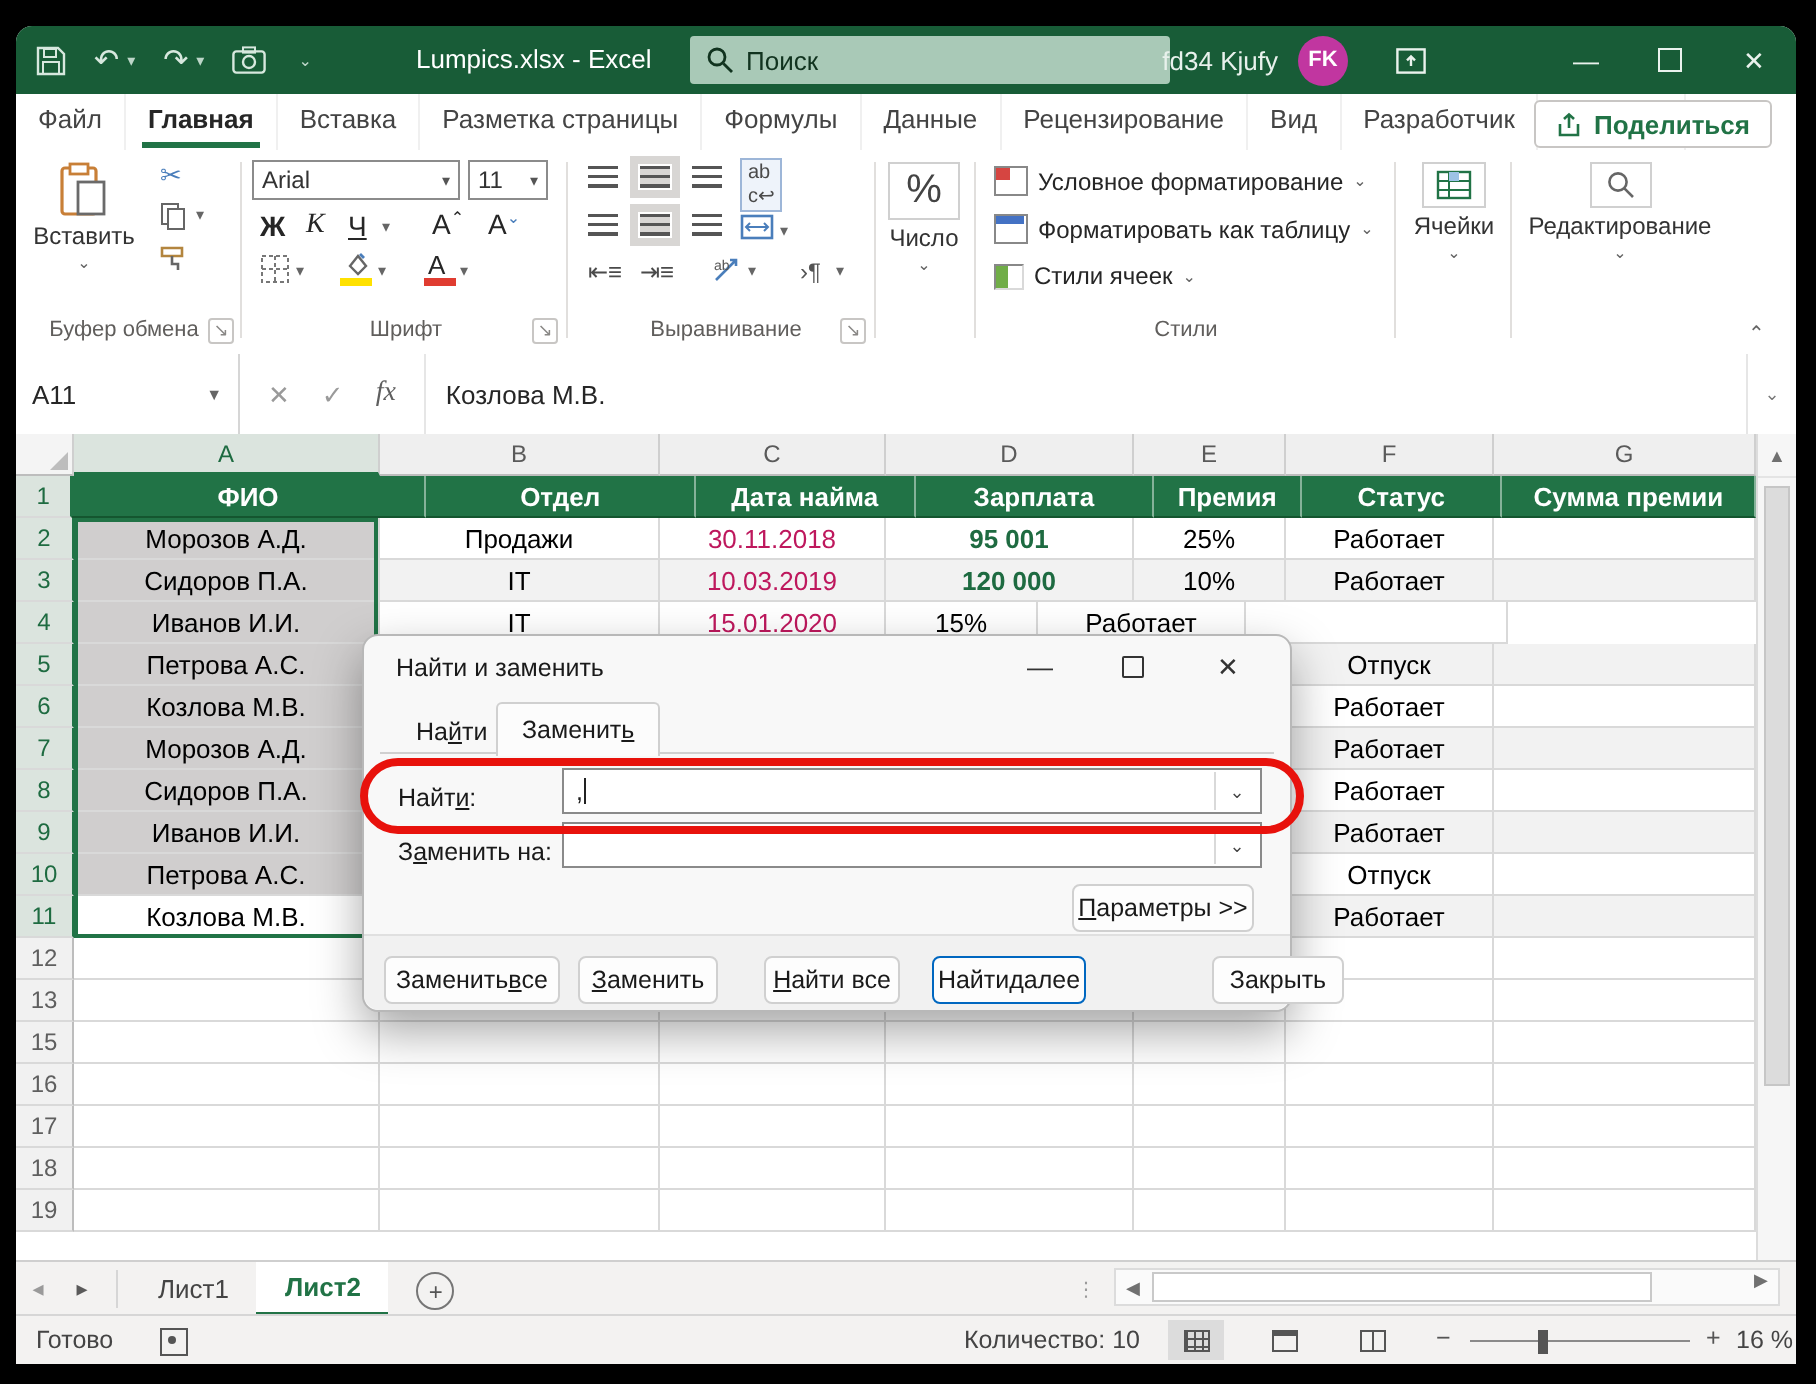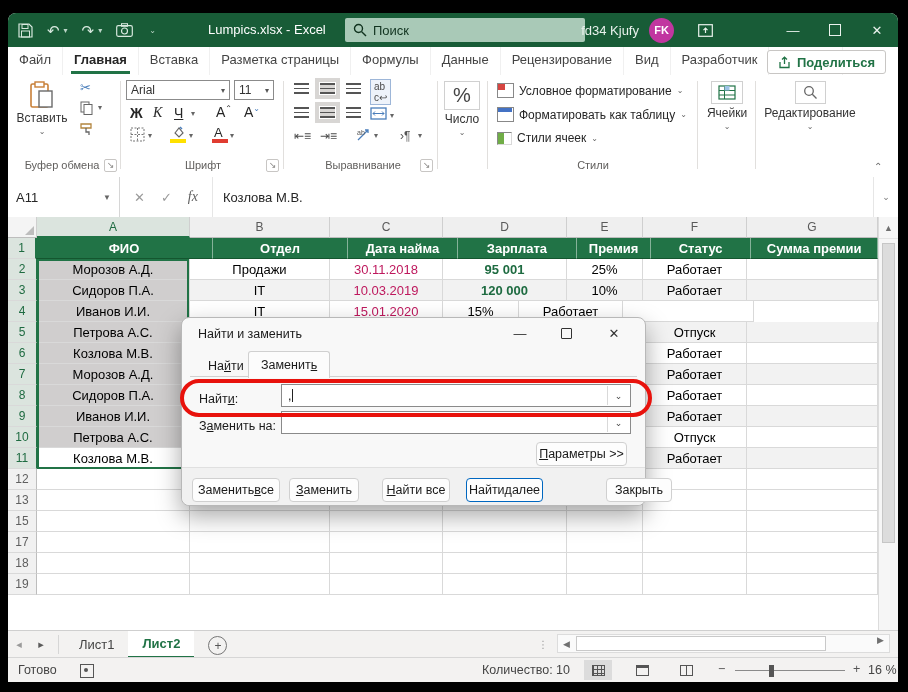--- a/index.html
+++ b/index.html
@@ -525,20 +525,30 @@
           <div class="rowno">15</div>
           <div class="cell" style="width: 153px;"></div>
           <div class="cell" style="width: 140px;"></div>
           <div class="cell" style="width: 113px;"></div>
           <div class="cell" style="width: 124px;"></div>
           <div class="cell" style="width: 76px;"></div>
           <div class="cell" style="width: 104px;"></div>
           <div class="cell" style="width: 131px;"></div>
         </div>
         <div class="g-row">
+          <div class="rowno">16</div>
+          <div class="cell" style="width: 153px;"></div>
+          <div class="cell" style="width: 140px;"></div>
+          <div class="cell" style="width: 113px;"></div>
+          <div class="cell" style="width: 124px;"></div>
+          <div class="cell" style="width: 76px;"></div>
+          <div class="cell" style="width: 104px;"></div>
+          <div class="cell" style="width: 131px;"></div>
+        </div>
+        <div class="g-row">
           <div class="rowno">17</div>
           <div class="cell" style="width: 153px;"></div>
           <div class="cell" style="width: 140px;"></div>
           <div class="cell" style="width: 113px;"></div>
           <div class="cell" style="width: 124px;"></div>
           <div class="cell" style="width: 76px;"></div>
           <div class="cell" style="width: 104px;"></div>
           <div class="cell" style="width: 131px;"></div>
         </div>
         <div class="g-row">

